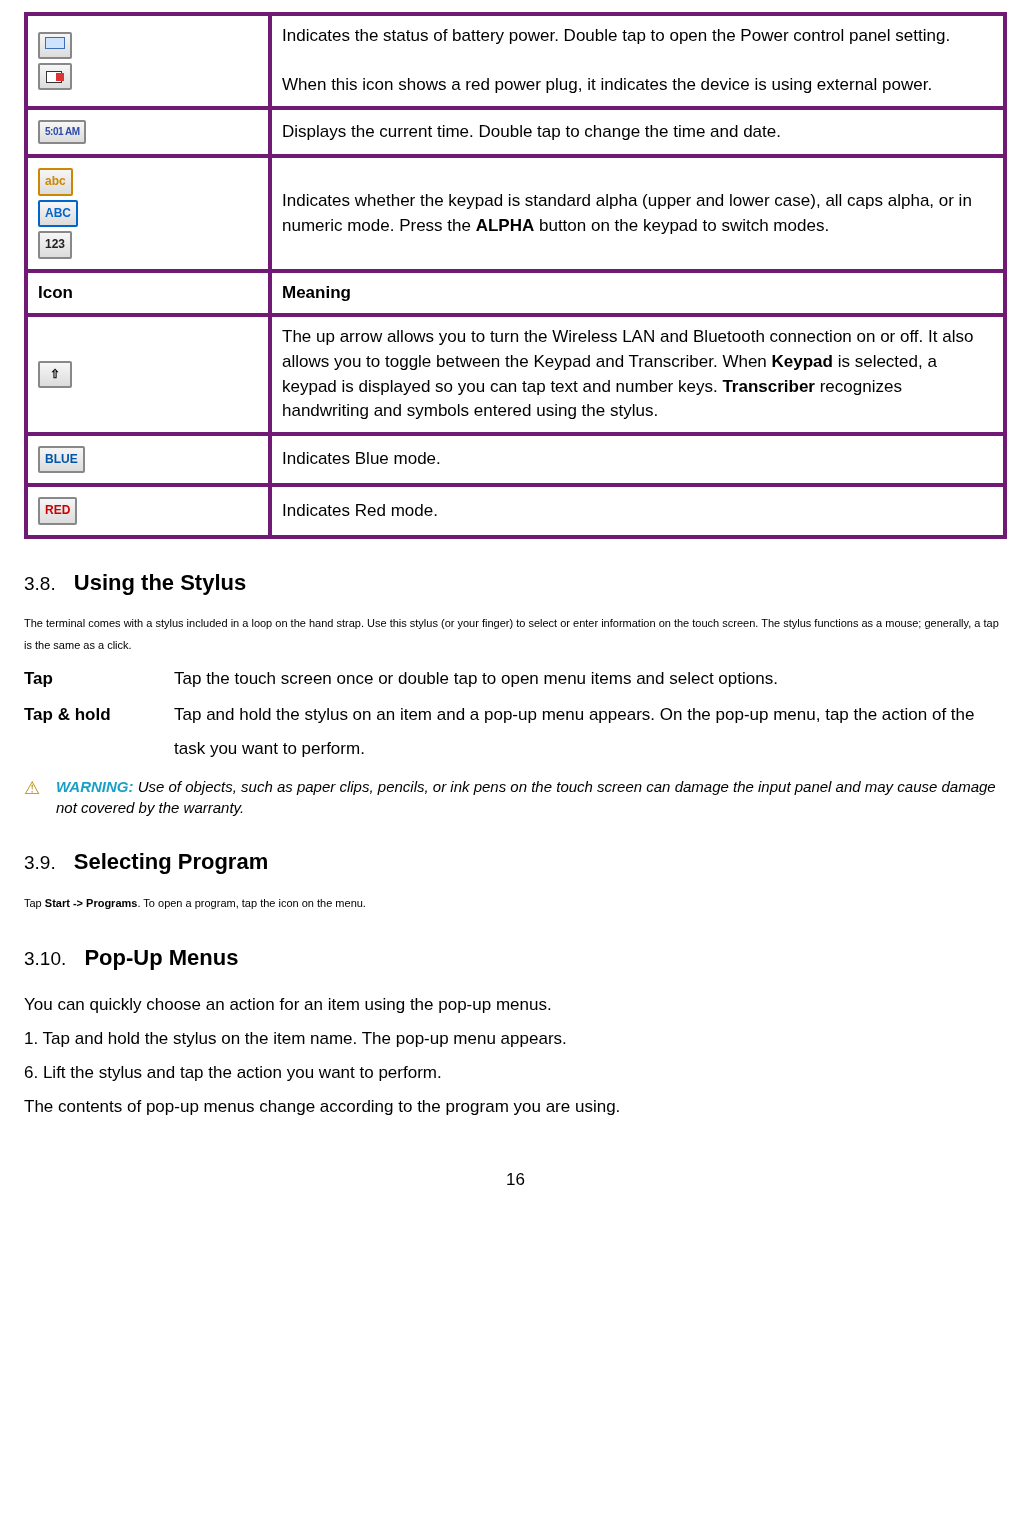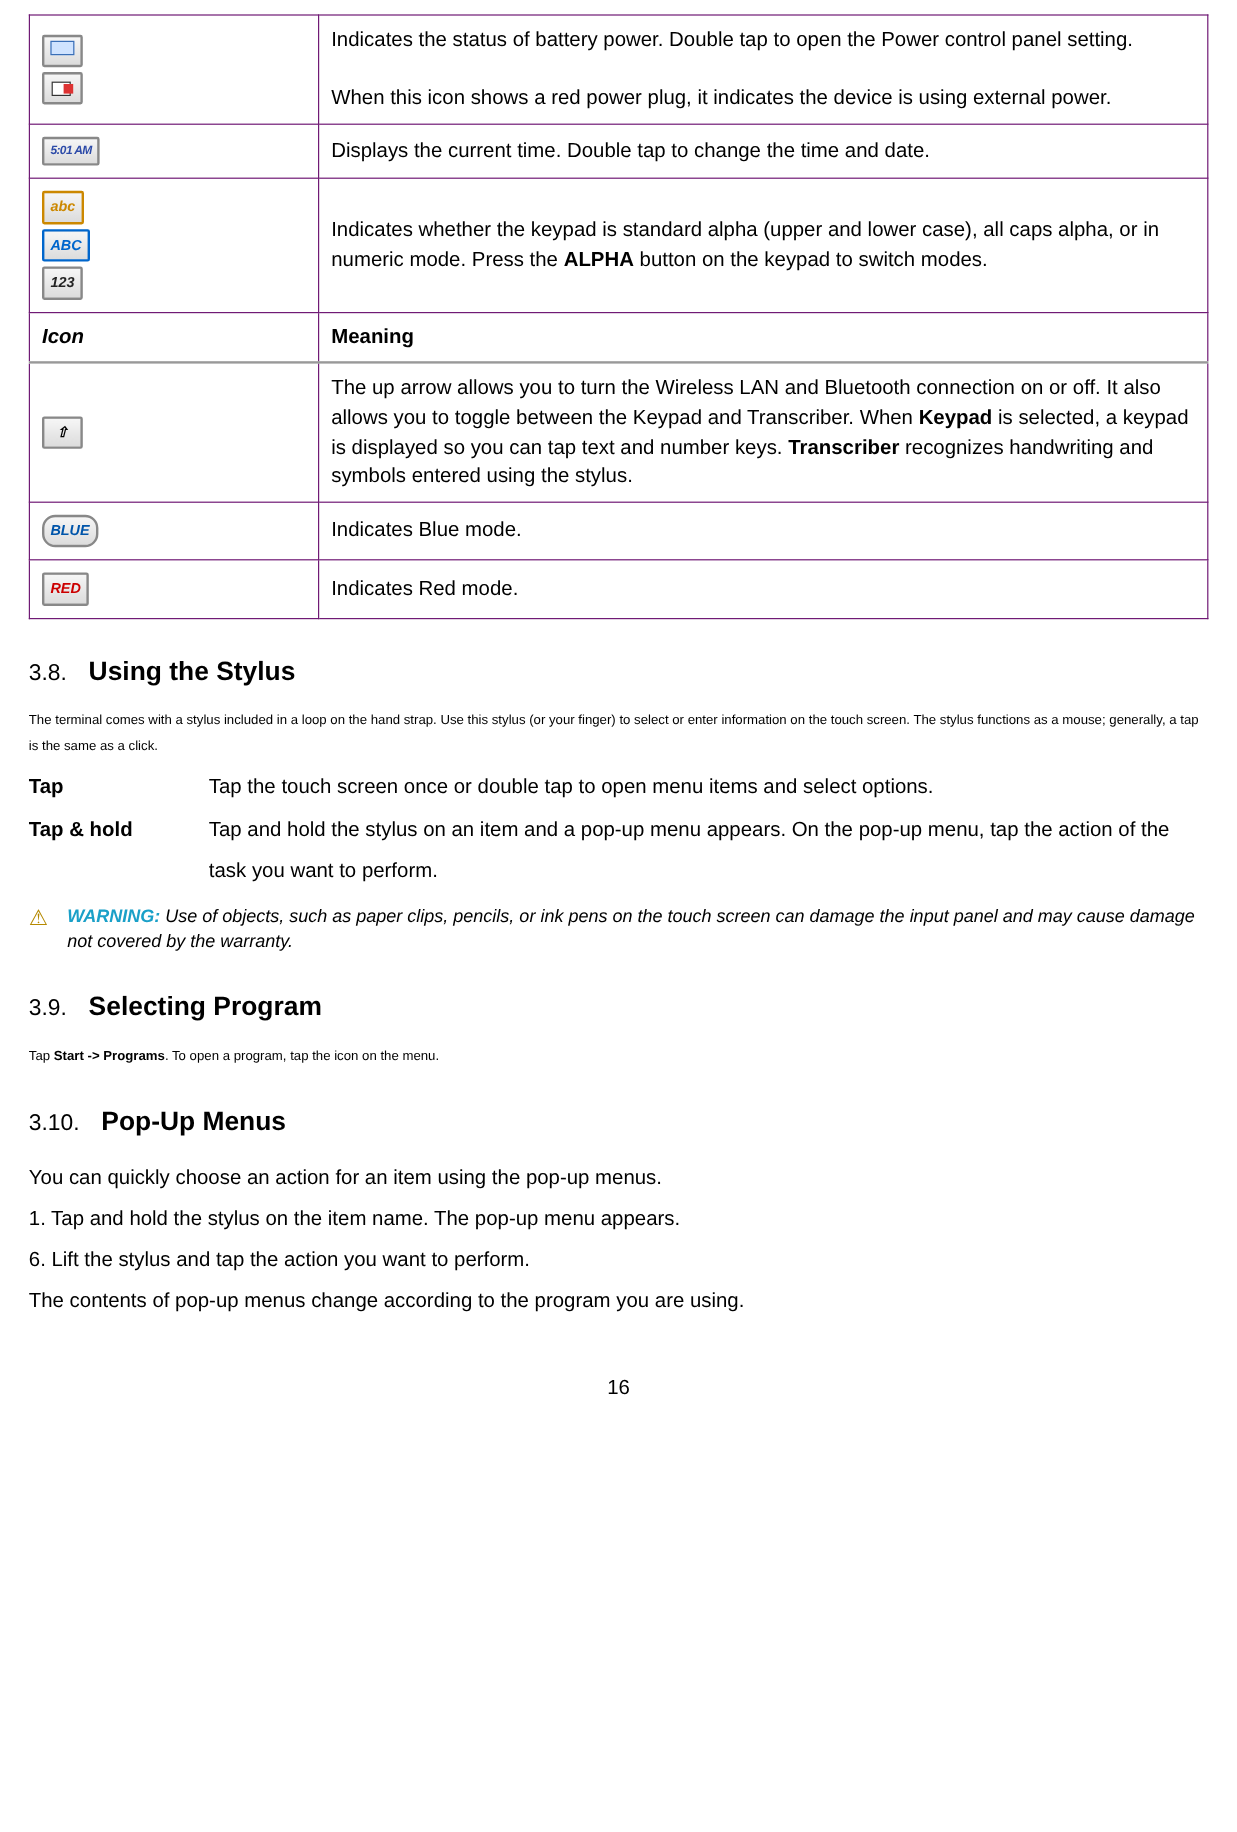--- a/index.html
+++ b/index.html
@@ -11,33 +11,32 @@
     padding: 12px 24px 24px 24px;
     width: 983px;
     line-height: 1.45;
   }
   table.icon-table {
     border-collapse: collapse;
     width: 100%;
     margin-bottom: 8px;
   }
   table.icon-table td, table.icon-table th {
-    border: 1px solid #701a75;
+    border: 4px solid #701a75;
     padding: 8px 10px;
     text-align: left;
     vertical-align: middle;
     font-size: 17px;
   }
   table.icon-table th {
     font-weight: bold;
   }
   .icon-col {
     width: 220px;
     text-align: left;
-    font-style: italic;
   }
   .iconbox {
     display: inline-block;
     border: 2px solid #888;
     border-radius: 2px;
     background: linear-gradient(#f6f6f6,#dcdcdc);
     padding: 3px 5px;
     margin: 2px 0;
     font-size: 12px;
     font-family: Arial, sans-serif;
@@ -47,21 +46,21 @@
   }
   .iconbox.battery::after { content:""; display:inline-block; width:18px; height:10px; border:1px solid #3a6fb7; background:#cfe3ff; }
   .iconbox.plug { }
   .iconbox.plug .sq { display:inline-block; width:14px; height:10px; background:#fff; border:1px solid #333; vertical-align:middle; }
   .iconbox.plug .red { display:inline-block; width:8px; height:8px; background:#d33; margin-left:-6px; vertical-align:middle; }
   .iconbox.time { color:#2c4aa8; font-weight:bold; font-size:10px; letter-spacing:-0.5px; }
   .iconbox.abc-lower { color:#c80; font-weight:bold; border-color:#c80; }
   .iconbox.abc-upper { color:#0066cc; font-weight:bold; border-color:#0066cc; }
   .iconbox.num { color:#222; font-weight:bold;text-align:center; }
   .iconbox.uparrow { font-weight:bold; }
-  .iconbox.blue { color:#05a; font-weight:bold;border-radius:11px; }
+  .iconbox.blue { color:#05a; font-weight:bold; }
   .iconbox.red { color:#c00; font-weight:bold; }
   .hrsep { border-top:2px solid #999; }
   h2.section {
     font-size: 22px;
     margin: 28px 0 14px 0;
     font-weight: bold;
   }
   h2.section .secnum {
     font-weight: normal;
     font-size: 19px;

